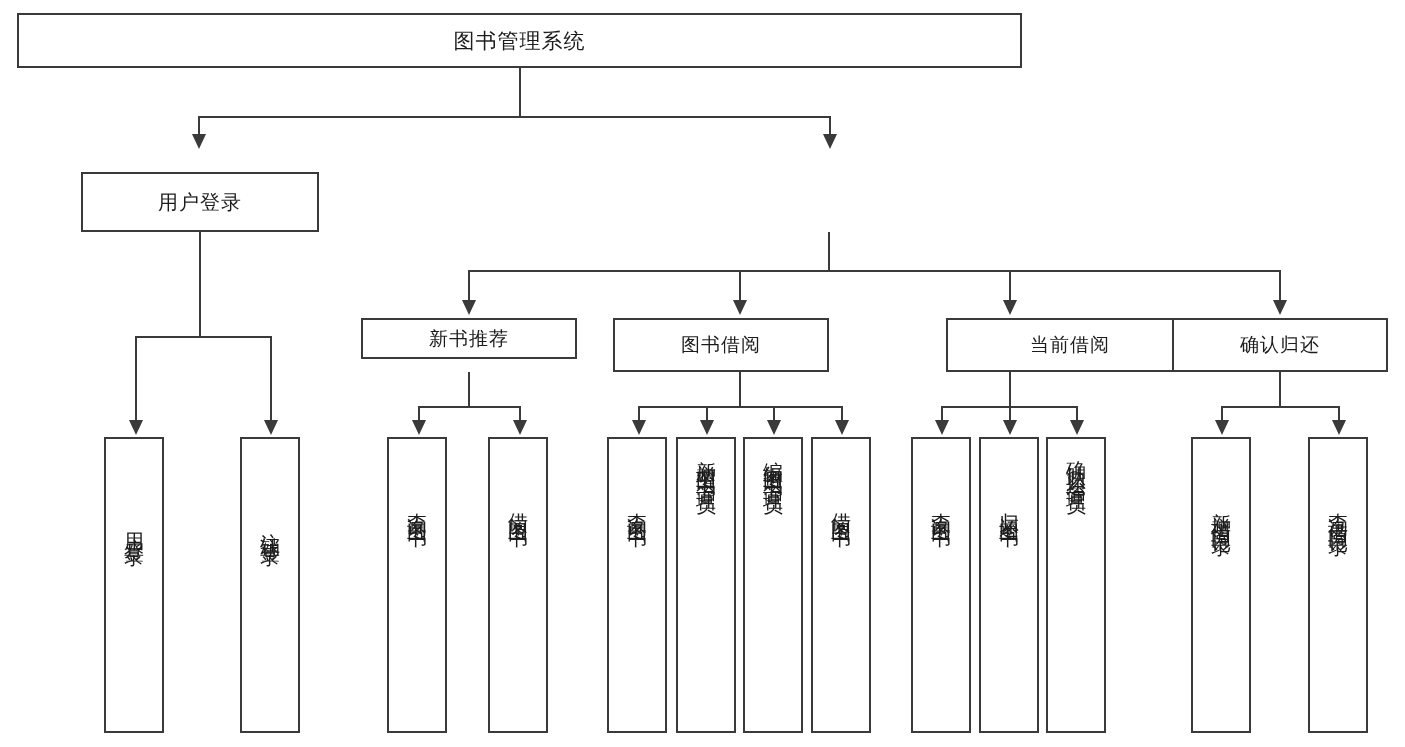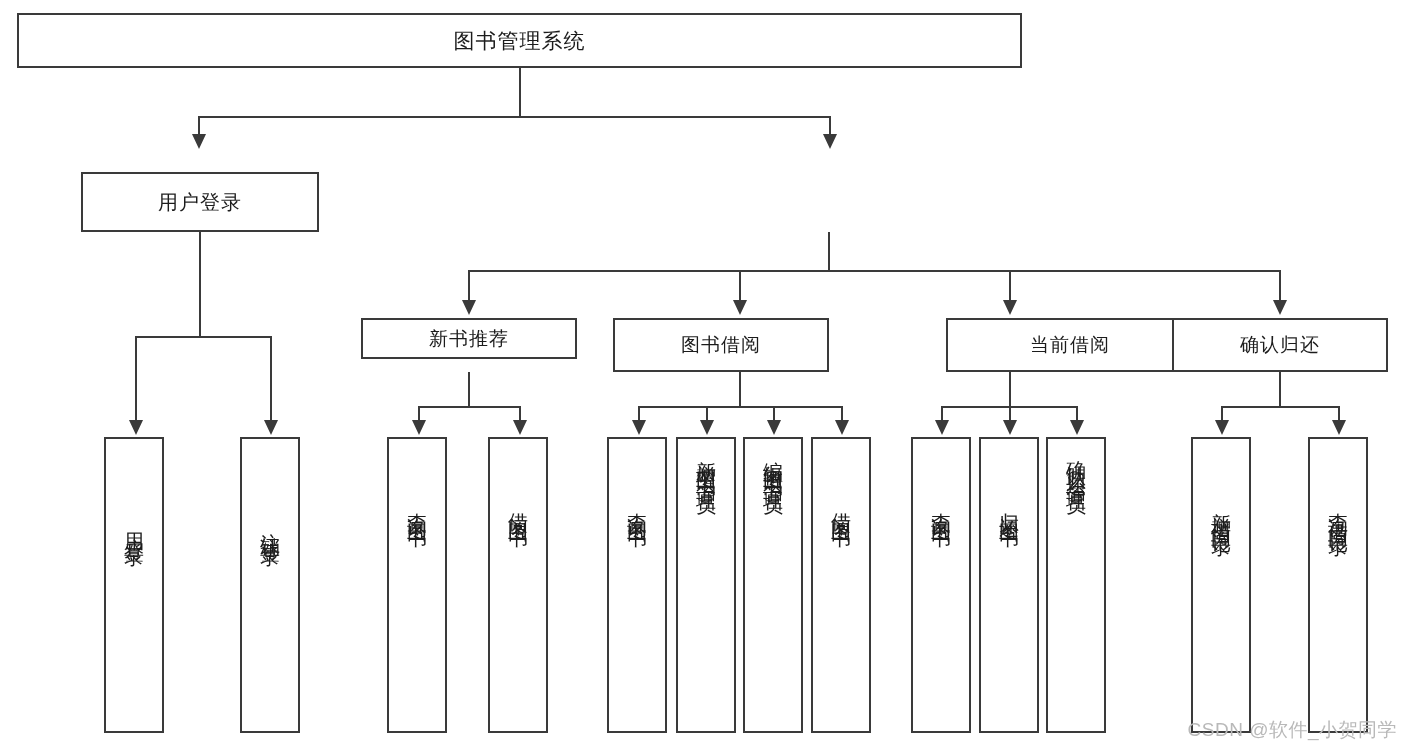--- a/index.html
+++ b/index.html
@@ -204,15 +204,14 @@
     <span class="label">确认归还（管理员）</span>
   </div>
 
   <div class="node leaf mid2" style="left:1191px; top:437px; width:60px; height:296px;">
     <span class="label">新增借阅记录</span>
   </div>
   <div class="node leaf mid2" style="left:1308px; top:437px; width:60px; height:296px;">
     <span class="label">查询借阅记录</span>
   </div>
 
-  <div id="watermark">CSDN @软件_小贺同学</div>
 
 </div>
 
 </body></html>

